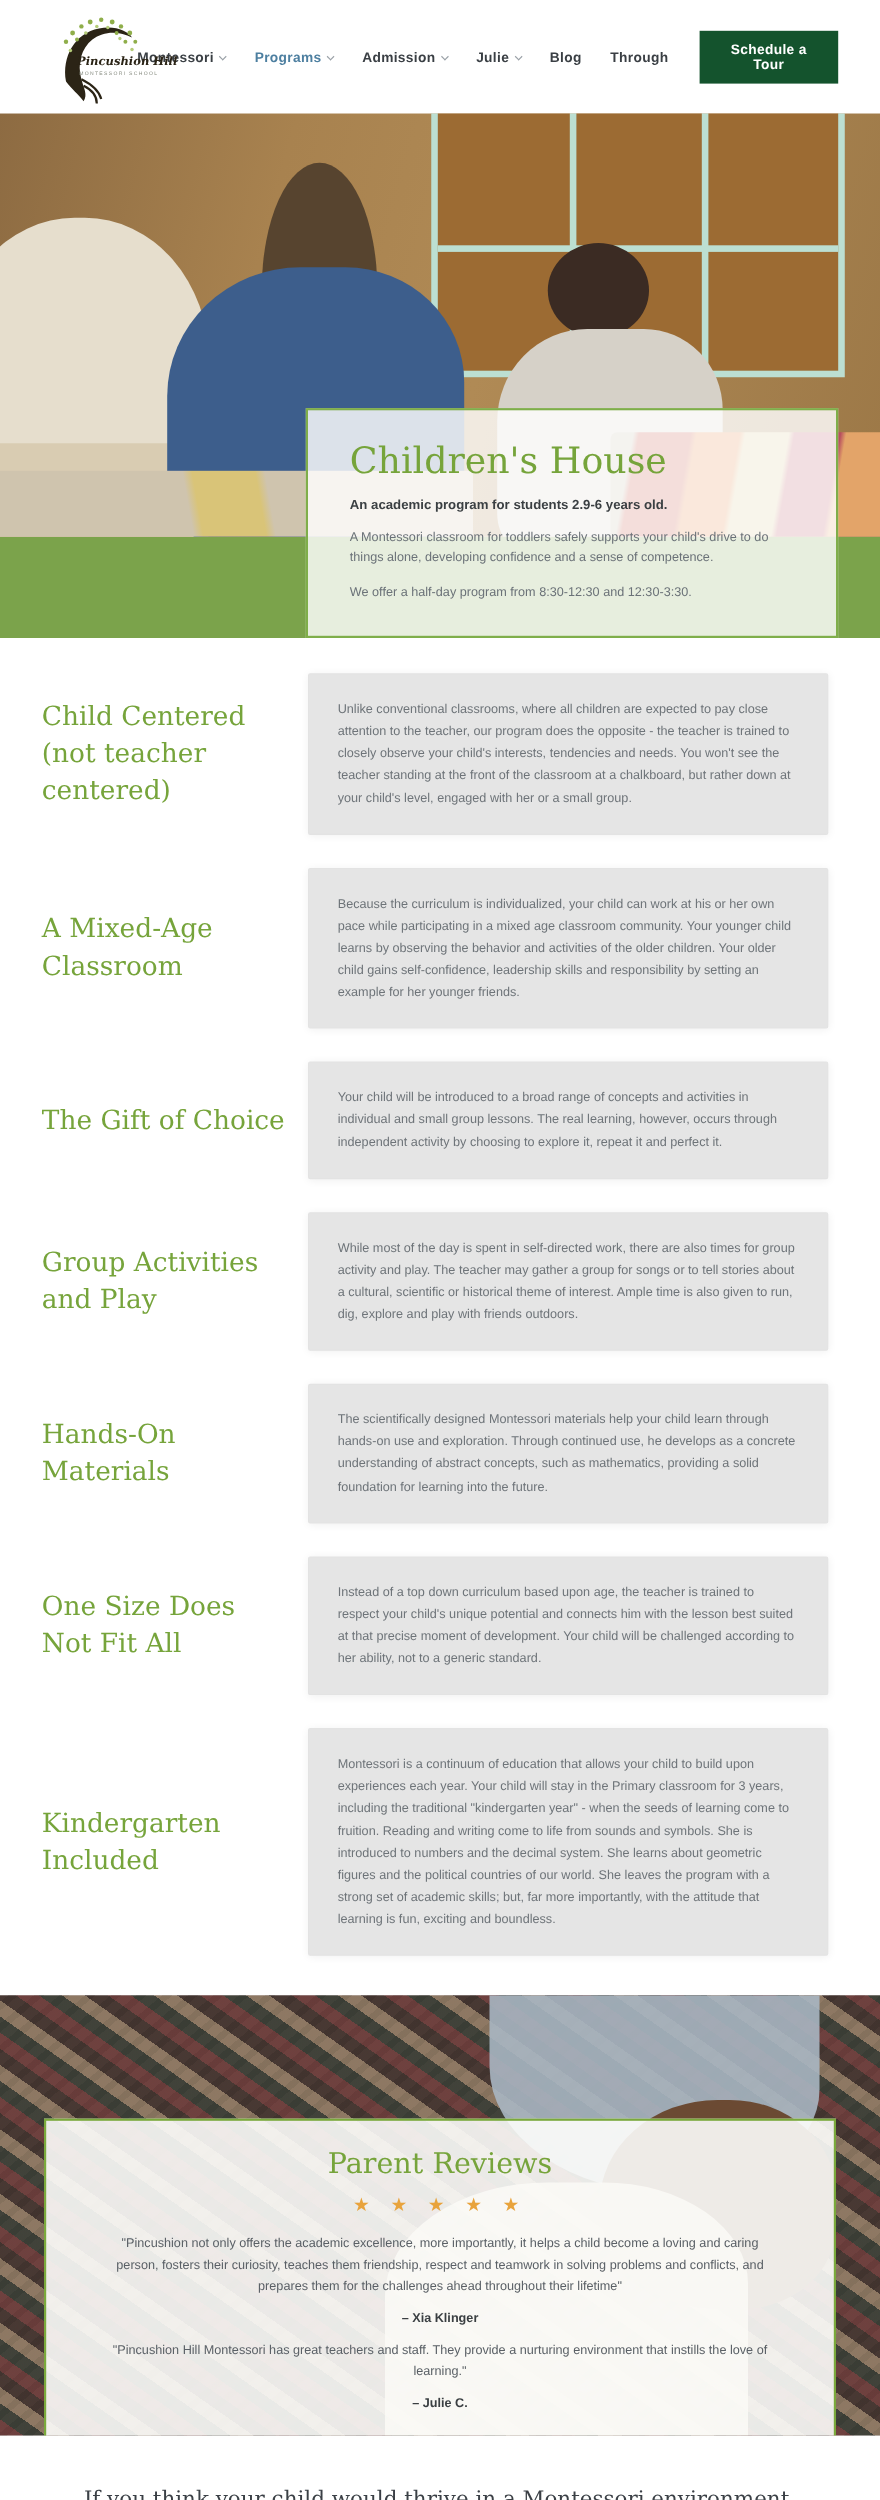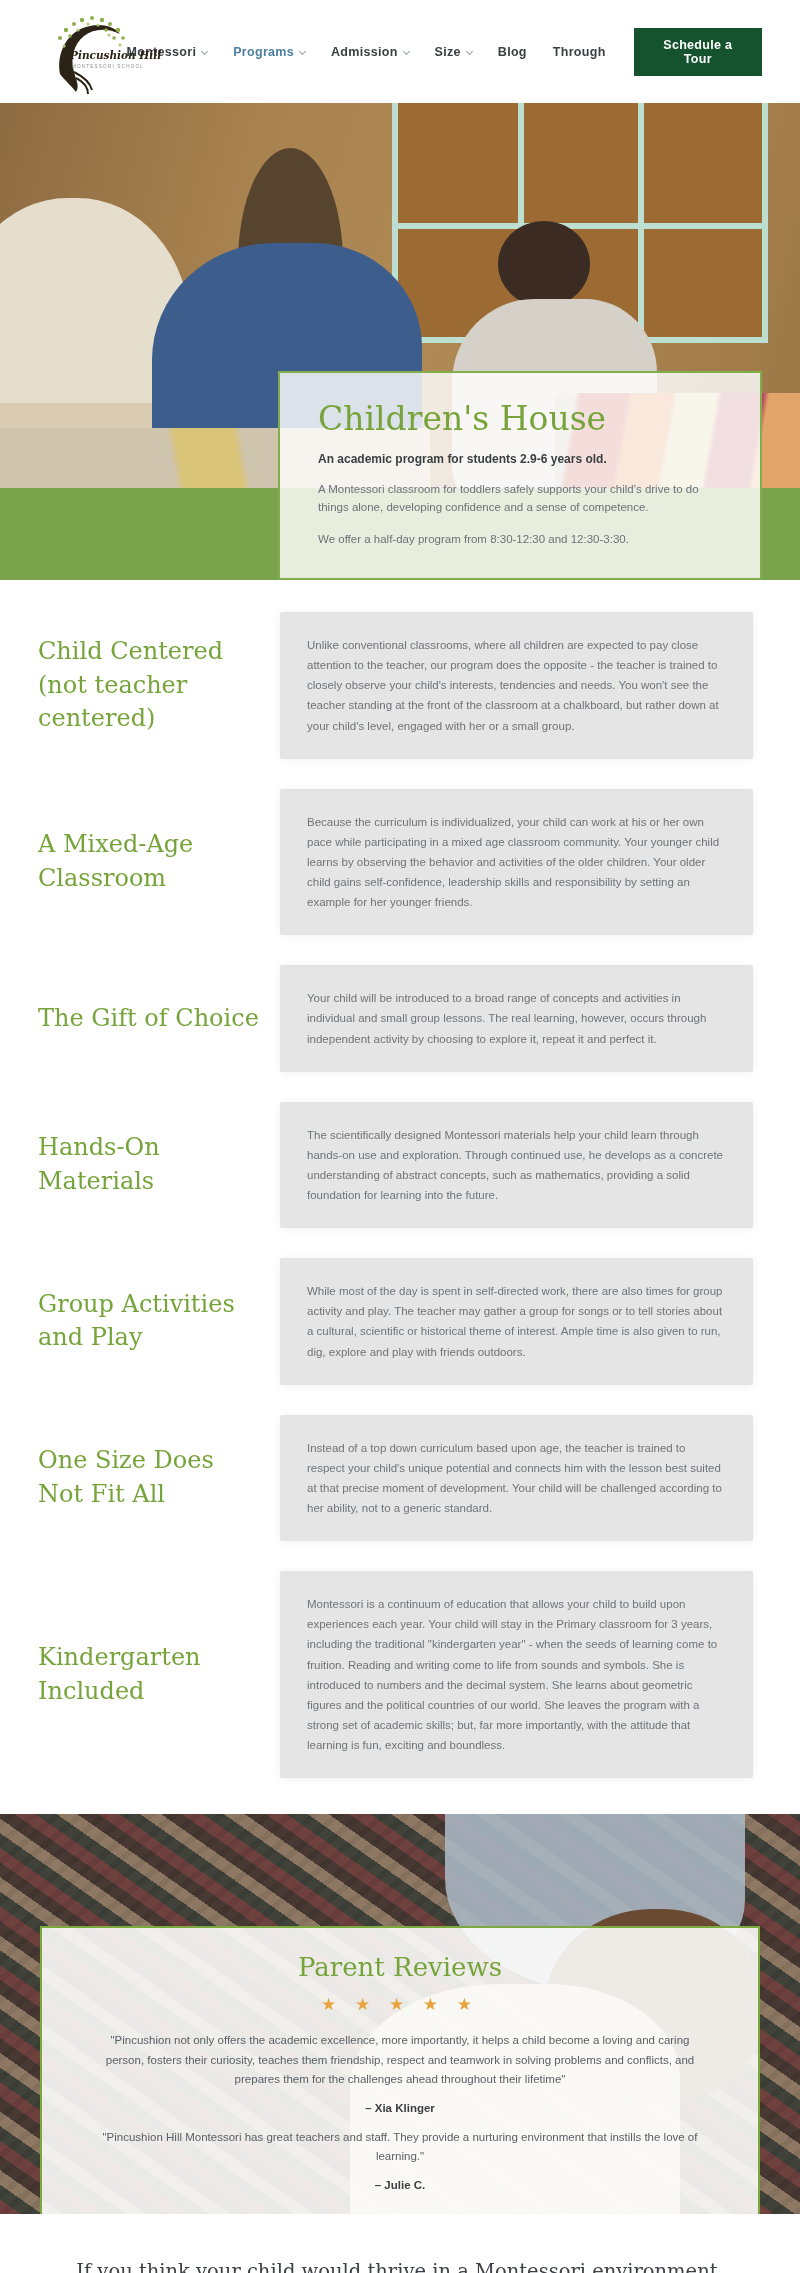--- a/index.html
+++ b/index.html
@@ -101,21 +101,21 @@
       </g>
       <text x="24" y="47" font-family="DejaVu Serif, serif" font-style="italic" font-weight="bold" font-size="10.5" fill="#2b2416">Pincushion Hill</text>
       <text x="26" y="56" font-family="Liberation Sans, sans-serif" font-size="4.6" letter-spacing="1.2" fill="#8a8f84">MONTESSORI SCHOOL</text>
     </svg>
   </div>
 
   <nav class="nav">
     <a href="#"><span>Montessori</span><i class="chev"></i></a>
     <a href="#" class="active"><span>Programs</span><i class="chev"></i></a>
     <a href="#"><span>Admission</span><i class="chev"></i></a>
-    <a href="#"><span>Size</span><i class="chev"></i></a>
+    <a href="#"><span>Julie</span><i class="chev"></i></a>
     <a href="#"><span>Blog</span></a>
     <a href="#"><span>Through</span></a>
   </nav>
   <button class="tour-btn">Schedule a Tour</button>
 </div>
 
 <div class="hero">
   <div class="hero-photo" aria-hidden="true">
     <div class="shelf">
       <div class="vline" style="left:33%"></div>
@@ -148,26 +148,26 @@
   </div>
   <div class="row">
     <h2>A Mixed-Age Classroom</h2>
     <div class="card">Because the curriculum is individualized, your child can work at his or her own pace while participating in a mixed age classroom community. Your younger child learns by observing the behavior and activities of the older children. Your older child gains self-confidence, leadership skills and responsibility by setting an example for her younger friends.</div>
   </div>
   <div class="row">
     <h2>The Gift of Choice</h2>
     <div class="card">Your child will be introduced to a broad range of concepts and activities in individual and small group lessons. The real learning, however, occurs through independent activity by choosing to explore it, repeat it and perfect it.</div>
   </div>
   <div class="row">
+    <h2>Group Activities and Play</h2>
+    <div class="card">While most of the day is spent in self-directed work, there are also times for group activity and play. The teacher may gather a group for songs or to tell stories about a cultural, scientific or historical theme of interest. Ample time is also given to run, dig, explore and play with friends outdoors.</div>
+  </div>
+  <div class="row">
     <h2>Hands-On Materials</h2>
     <div class="card">The scientifically designed Montessori materials help your child learn through hands-on use and exploration. Through continued use, he develops as a concrete understanding of abstract concepts, such as mathematics, providing a solid foundation for learning into the future.</div>
-  </div>
-  <div class="row">
-    <h2>Group Activities and Play</h2>
-    <div class="card">While most of the day is spent in self-directed work, there are also times for group activity and play. The teacher may gather a group for songs or to tell stories about a cultural, scientific or historical theme of interest. Ample time is also given to run, dig, explore and play with friends outdoors.</div>
   </div>
   <div class="row">
     <h2>One Size Does Not Fit All</h2>
     <div class="card">Instead of a top down curriculum based upon age, the teacher is trained to respect your child's unique potential and connects him with the lesson best suited at that precise moment of development. Your child will be challenged according to her ability, not to a generic standard.</div>
   </div>
   <div class="row">
     <h2>Kindergarten Included</h2>
     <div class="card">Montessori is a continuum of education that allows your child to build upon experiences each year. Your child will stay in the Primary classroom for 3 years, including the traditional "kindergarten year" - when the seeds of learning come to fruition. Reading and writing come to life from sounds and symbols. She is introduced to numbers and the decimal system. She learns about geometric figures and the political countries of our world. She leaves the program with a strong set of academic skills; but, far more importantly, with the attitude that learning is fun, exciting and boundless.</div>
   </div>
 </div>

